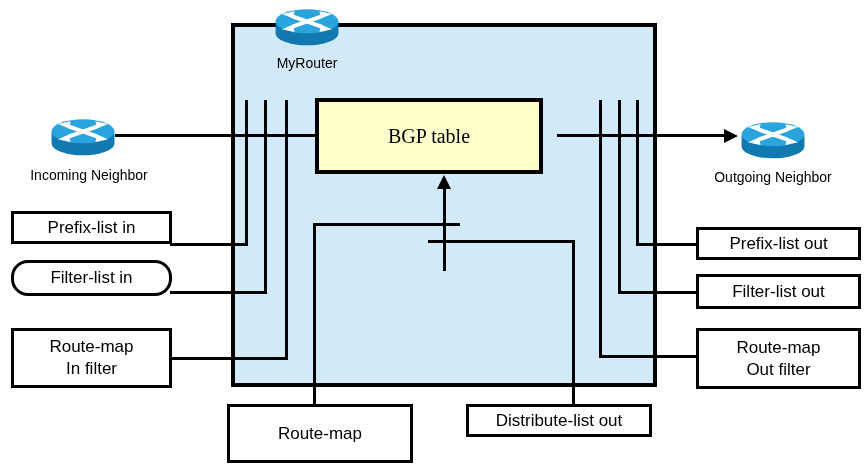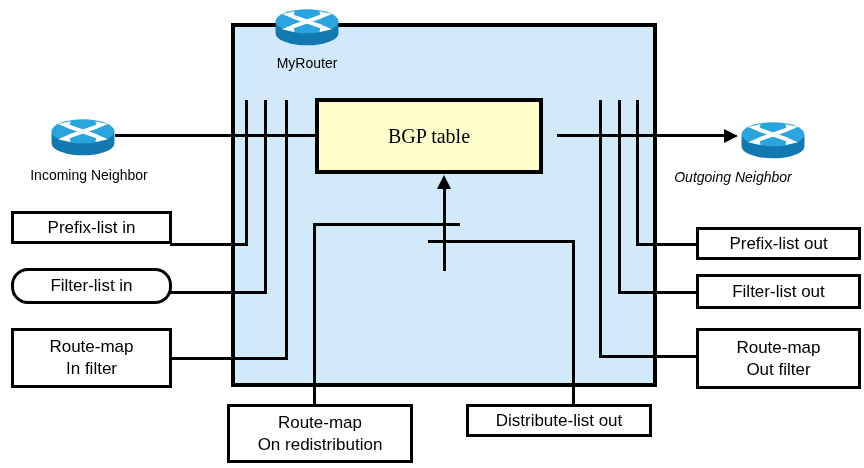--- a/index.html
+++ b/index.html
@@ -110,45 +110,44 @@
         <use href="#router-glyph" xlink:href="#router-glyph"></use>
       </svg>
   </div>
   <div class="node-label" style="left:0px;top:167px;width:178px;">Incoming Neighbor</div>
 
   <div class="router" style="left:736px;top:113px;">
     <svg width="74" height="50" viewBox="0 0 80 50">
         <use href="#router-glyph" xlink:href="#router-glyph"></use>
       </svg>
   </div>
-  <div class="node-label" style="left:644px;top:169px;width:178px;font-style:italic;">Outgoing Neighbor</div>
+  <div class="node-label" style="left:684px;top:169px;width:178px;">Outgoing Neighbor</div>
 
   <div class="filter-box" style="left:11px;top:211px;width:155px;height:27px;">
     <span>Prefix-list in</span>
   </div>
-  <div class="filter-box" style="left:11px;top:268px;width:155px;height:30px;border-radius:17px;">
+  <div class="filter-box" style="left:11px;top:260px;width:155px;height:30px;border-radius:17px;">
     <span>Filter-list in</span>
   </div>
   <div class="filter-box" style="left:11px;top:328px;width:155px;height:54px;">
     <span>Route-map</span>
     <span>In filter</span>
   </div>
 
   <div class="filter-box" style="left:696px;top:227px;width:159px;height:27px;">
     <span>Prefix-list out</span>
   </div>
   <div class="filter-box" style="left:696px;top:274px;width:159px;height:29px;">
     <span>Filter-list out</span>
   </div>
   <div class="filter-box" style="left:696px;top:328px;width:159px;height:55px;">
     <span>Route-map</span>
     <span>Out filter</span>
   </div>
 
   <div class="filter-box" style="left:227px;top:404px;width:180px;height:53px;">
     <span>Route-map</span>
-    <span>On redistribution</span>
   </div>
   <div class="filter-box" style="left:466px;top:404px;width:180px;height:27px;">
     <span>Distribute-list out</span>
   </div>
 
 </div>
 
 </body></html>

